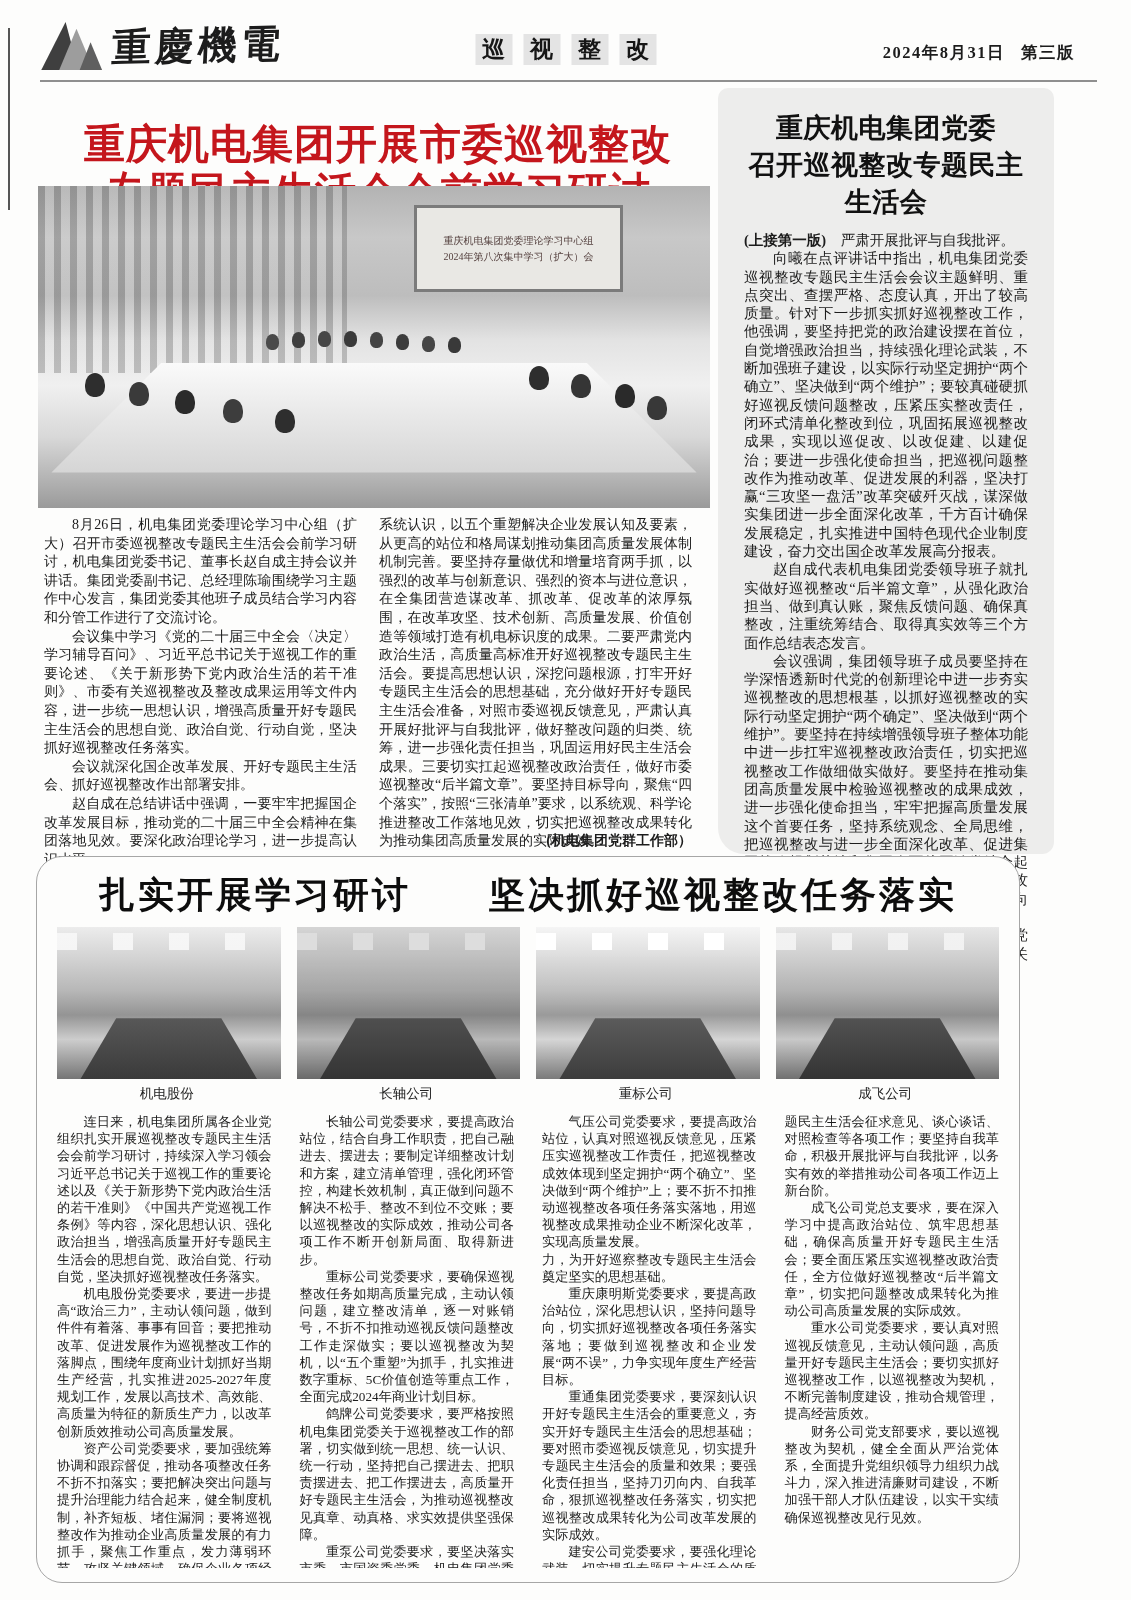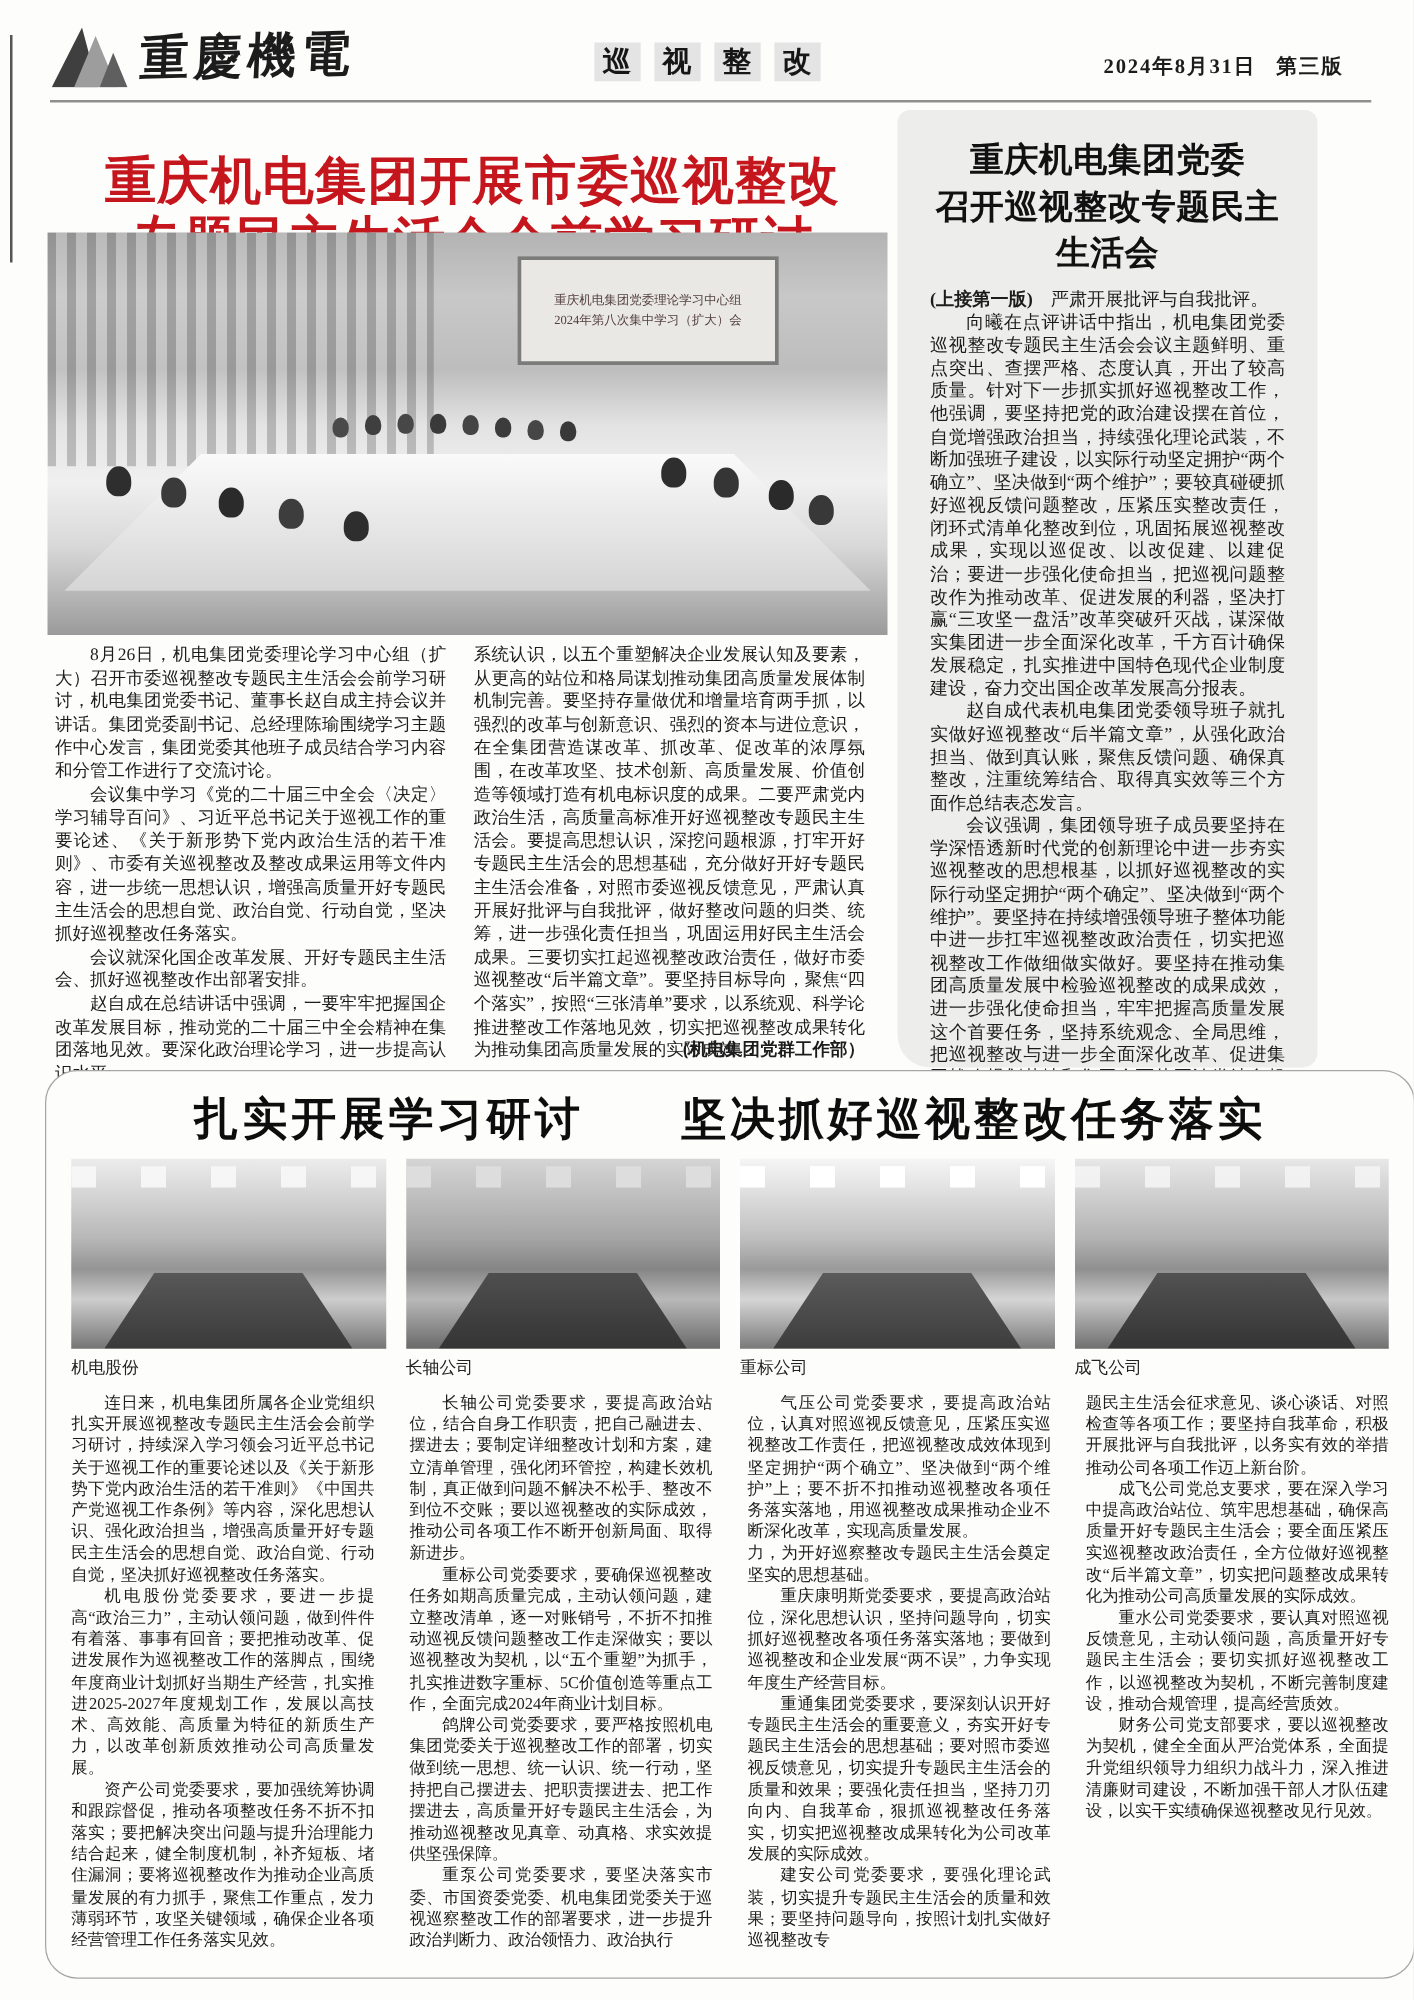--- a/index.html
+++ b/index.html
@@ -55,38 +55,38 @@
   .side-panel{position:absolute;left:718px;top:88px;width:336px;height:766px;background:#ededec;
     border-radius:10px 10px 12px 26px;padding:16px 26px;box-sizing:border-box;}
   .side-headline{margin:6px 0 10px;text-align:center;color:#111;
     font-family:"Liberation Sans","DejaVu Sans",sans-serif;font-weight:bold;font-size:27px;line-height:37px;letter-spacing:.5px;}
   .side-body{font-size:14.5px;line-height:18.3px;text-align:justify;}
   .side-lead{margin:0 0 0;}
   .side-lead b{font-weight:bold;}
   .side-byline{margin-top:2px;}
 
   
-  .bottom-box{position:absolute;left:36px;top:856px;width:1096px;height:727px;
+  .bottom-box{position:absolute;left:36px;top:856px;width:984px;height:727px;
     border:1.5px solid #a6a6a6;border-radius:26px;box-sizing:border-box;background:#fdfdfc;}
   .bottom-headline{margin:14px 0 0;text-align:center;color:#0d0d0d;
     font-family:"Liberation Sans","DejaVu Sans",sans-serif;font-weight:bold;font-size:36px;letter-spacing:3px;}
   .thumb-row{position:absolute;left:20px;right:20px;top:70px;height:152px;
     display:grid;grid-template-columns:repeat(4,1fr);column-gap:16px;}
   .thumb{position:relative;overflow:hidden;
     background:linear-gradient(180deg,#ececec 0%,#d1d1d1 22%,#b7b7b7 42%,#949494 58%,#cdcdcd 74%,#757575 100%);}
   .thumb::before{content:"";position:absolute;left:0;top:4%;width:100%;height:11%;
     background:repeating-linear-gradient(90deg,#f8f8f8 0 20px,transparent 20px 56px);opacity:.9;}
   .thumb::after{content:"";position:absolute;left:8%;bottom:0;width:84%;height:40%;
     background:linear-gradient(180deg,#585858,#3a3a3a);clip-path:polygon(22% 0,78% 0,97% 100%,3% 100%);}
   .thumb:nth-child(2){filter:brightness(.9);}
   .thumb:nth-child(3){filter:brightness(1.04);}
   .thumb:nth-child(4){filter:brightness(.96) contrast(1.05);}
   .cap-row{position:absolute;left:20px;right:20px;top:228px;
     display:grid;grid-template-columns:repeat(4,1fr);column-gap:16px;}
-  .cap{text-align:left;font-size:13.5px;color:#222;padding-right:4px;}
+  .cap{text-align:center;font-size:13.5px;color:#222;padding-right:4px;}
   .bottom-cols{position:absolute;left:20px;right:20px;top:256px;bottom:14px;
     display:grid;grid-template-columns:repeat(4,1fr);column-gap:28px;
     font-size:13.2px;line-height:17.2px;text-align:justify;overflow:hidden;}
 </style>
 </head>
 <body>
 
 <div class="page">
   <div class="edge-mark"></div>
 

